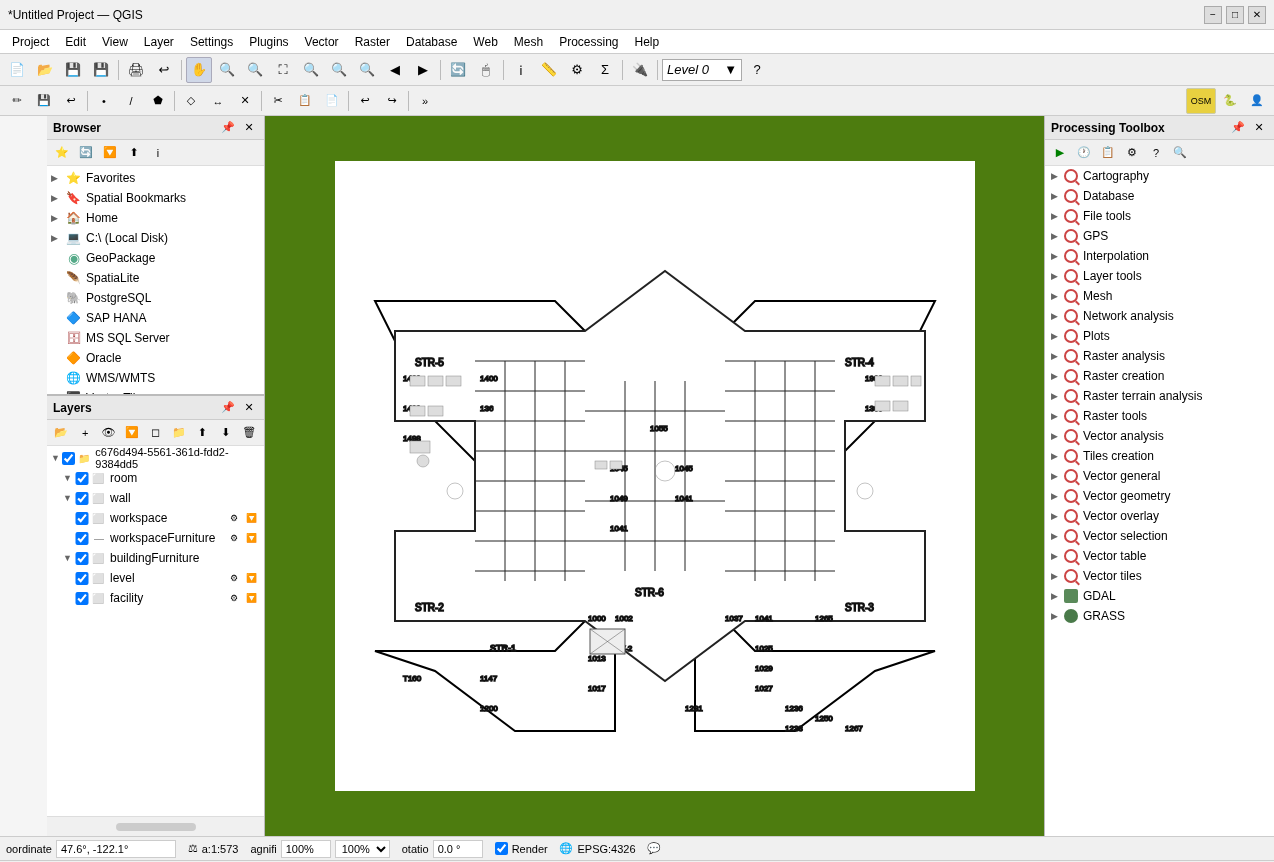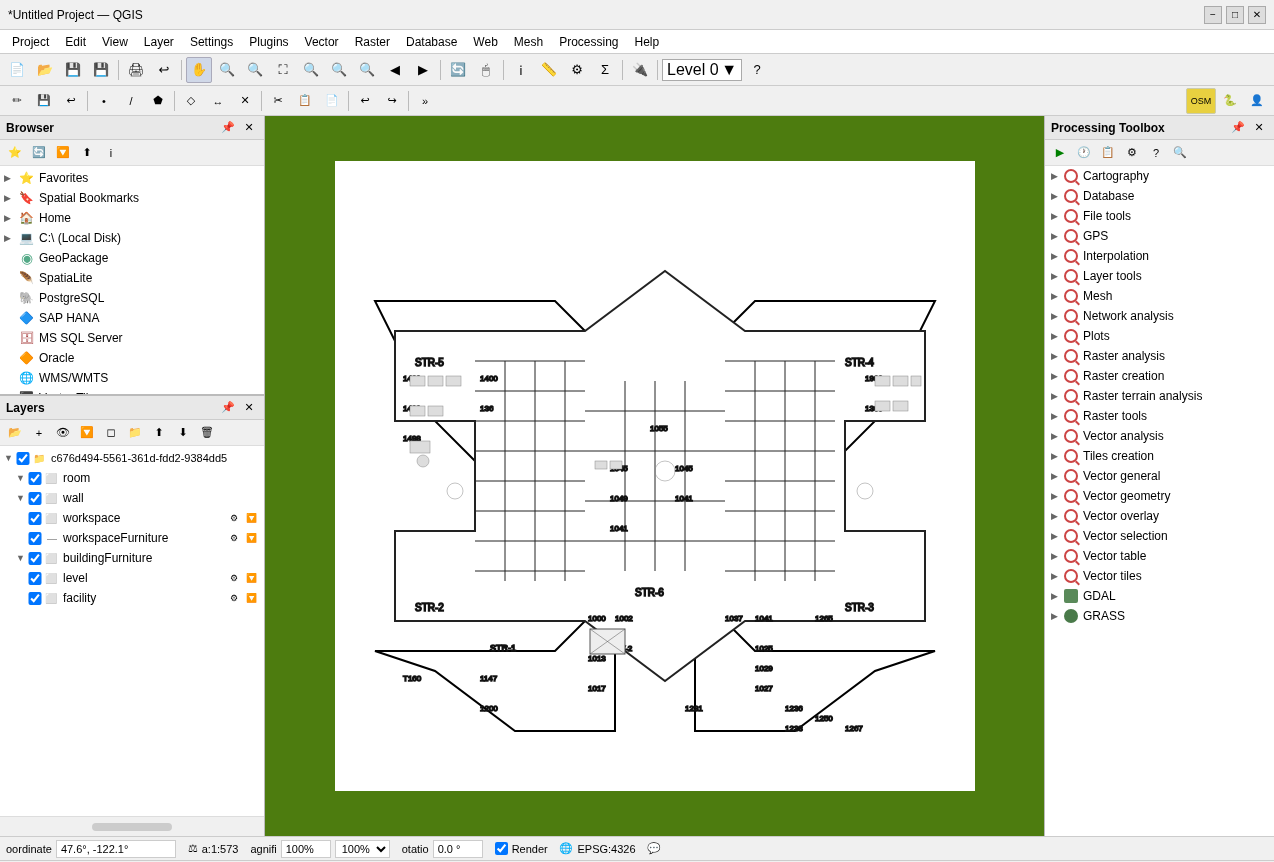--- a/index.html
+++ b/index.html
@@ -56,36 +56,38 @@
     }
     .tb-sep { width: 1px; height: 20px; background: #bbb; margin: 0 2px; }
     .tb-level {
       background: white;
       border: 1px solid #aaa;
       height: 22px;
       width: 80px;
       display: flex;
       align-items: center;
       padding: 0 4px;
-      font-size: 16px;
+      font-size: 13px;
+      font-style: italic;
     }
 
     
     #main-layout {
       display: flex;
       height: calc(862px - 30px - 24px - 32px - 32px - 24px);
     }
 
     
     #left-panel {
       width: 265px;
       display: flex;
       flex-direction: column;
       border-right: 1px solid #bbb;
       background: #f5f5f5;
+      padding-left: 47px;
     }
 
     
     #browser-panel {
       flex: 1;
       display: flex;
       flex-direction: column;
       border-bottom: 2px solid #bbb;
       min-height: 0;
     }

